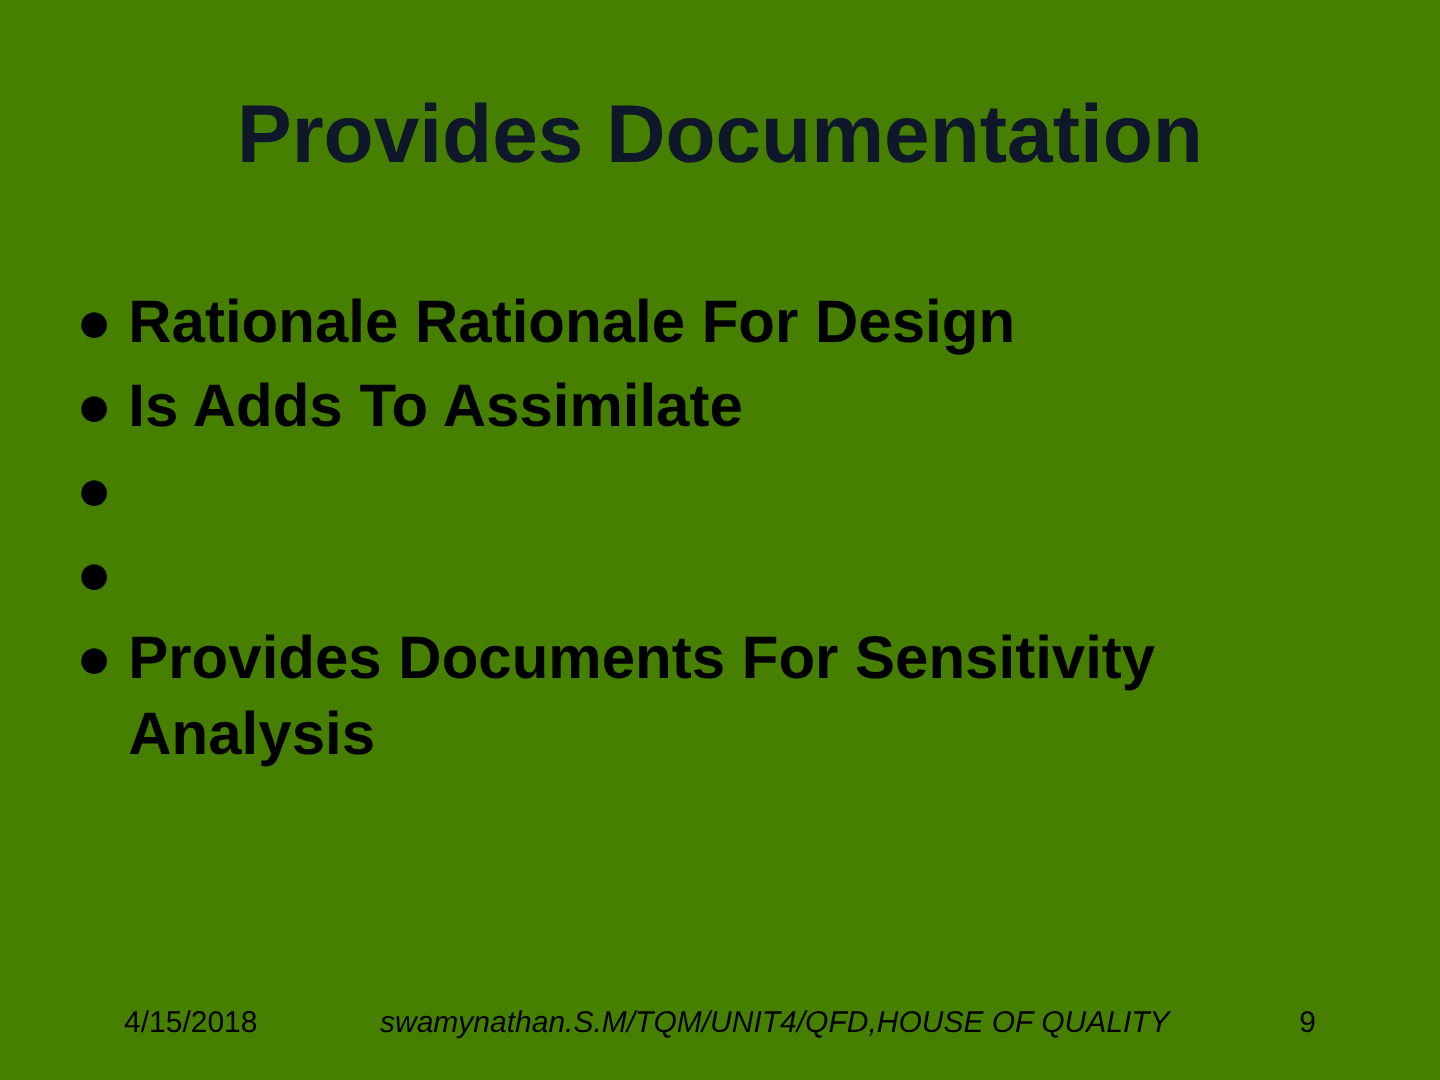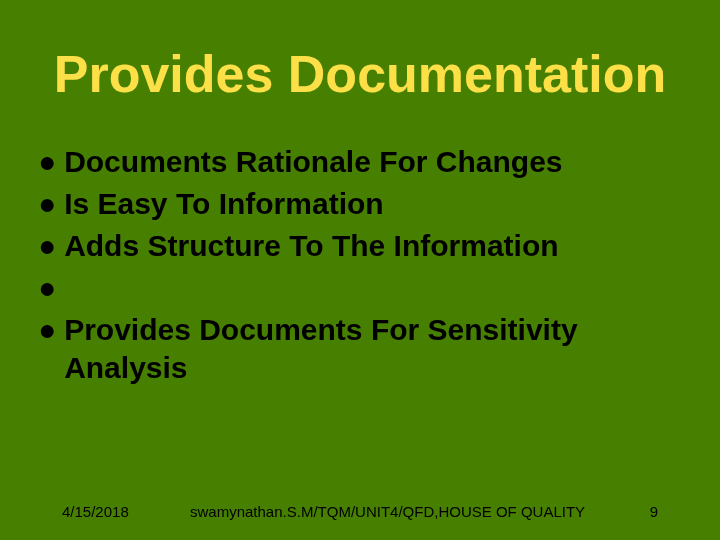--- a/index.html
+++ b/index.html
@@ -9,23 +9,23 @@
     font-family: Arial, "Helvetica Neue", Helvetica, sans-serif;
     color: #000;
     position: relative;
   }
   .title {
     position: absolute;
     top: 44px;
     left: 0;
     width: 100%;
     text-align: center;
-    font-size: 52px;
+    font-size: 41px;
     font-weight: 700;
-    color: #fde047;
+    color: #0f172a;
   }
   .list {
     position: absolute;
     top: 143px;
     left: 38px;
     right: 40px;
   }
   .item {
     display: flex;
     align-items: flex-start;
@@ -46,40 +46,39 @@
   }
   .footer {
     position: absolute;
     bottom: 37px;
     left: 0;
     width: 100%;
     font-size: 15px;
     color: #000;
   }
   .footer-date { position: absolute; left: 62px; }
-  .footer-author { position: absolute; left: 190px; }
+  .footer-author { position: absolute; left: 190px; font-style: italic; }
   .footer-page { position: absolute; right: 62px; }
 </style>
 </head>
 <body>
 
 <div class="title">Provides Documentation</div>
 
 <div class="list">
   <div class="item">
     <span class="bullet">●</span>
-    <span class="item-text">Documents Rationale For Changes</span>
+    <span class="item-text">Rationale Rationale For Design</span>
   </div>
   <div class="item">
     <span class="bullet">●</span>
-    <span class="item-text">Is Easy To Information</span>
+    <span class="item-text">Is Adds To Assimilate</span>
   </div>
   <div class="item">
     <span class="bullet">●</span>
-    <span class="item-text">Adds Structure To The Information</span>
   </div>
   <div class="item">
     <span class="bullet">●</span>
   </div>
   <div class="item">
     <span class="bullet">●</span>
     <span class="item-text">Provides Documents For Sensitivity Analysis</span>
   </div>
 </div>
 

